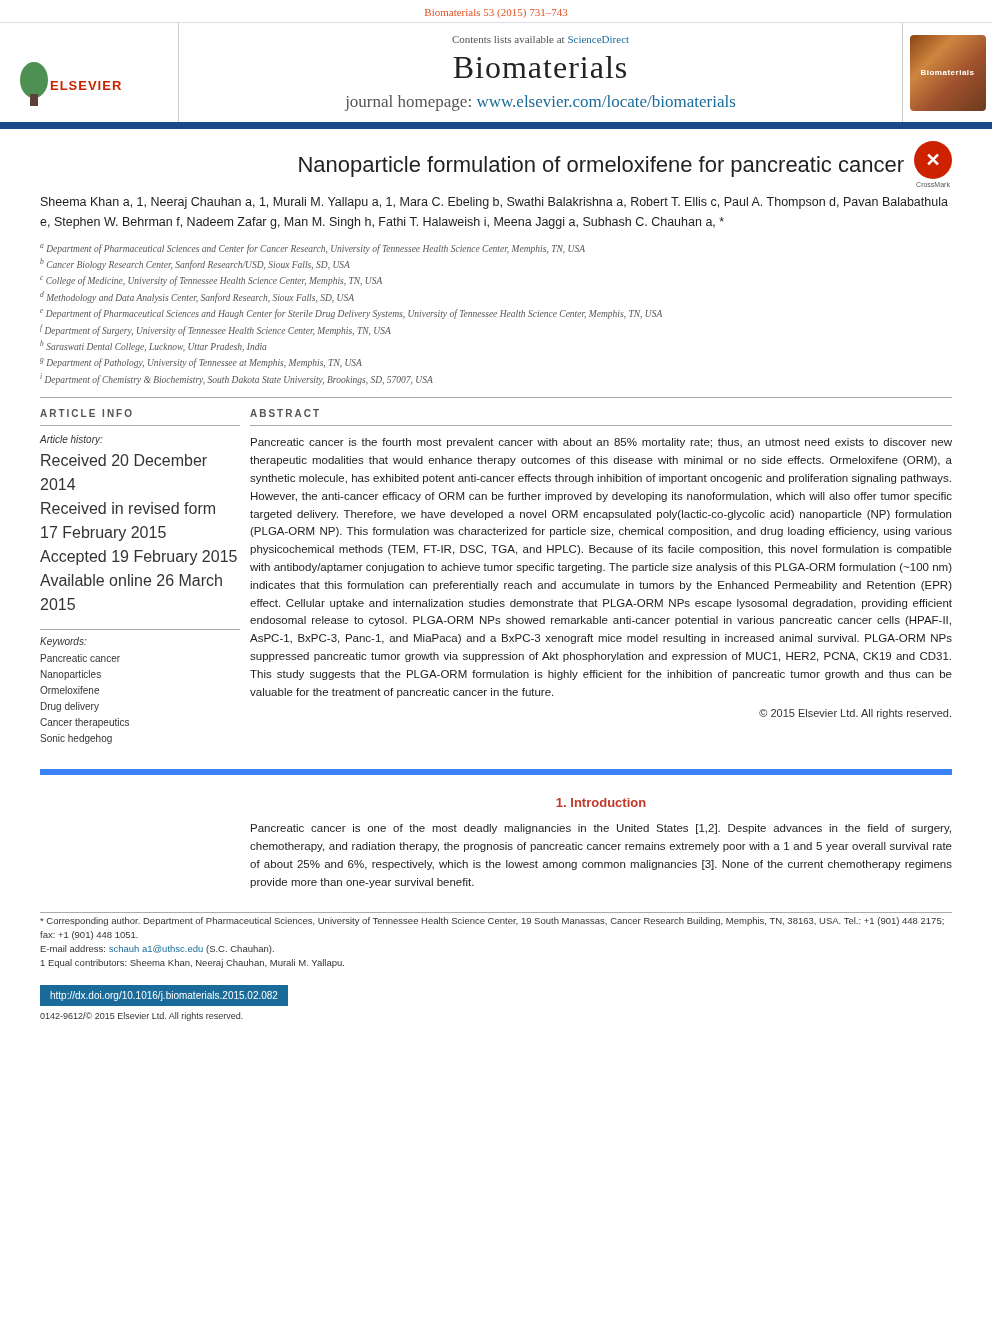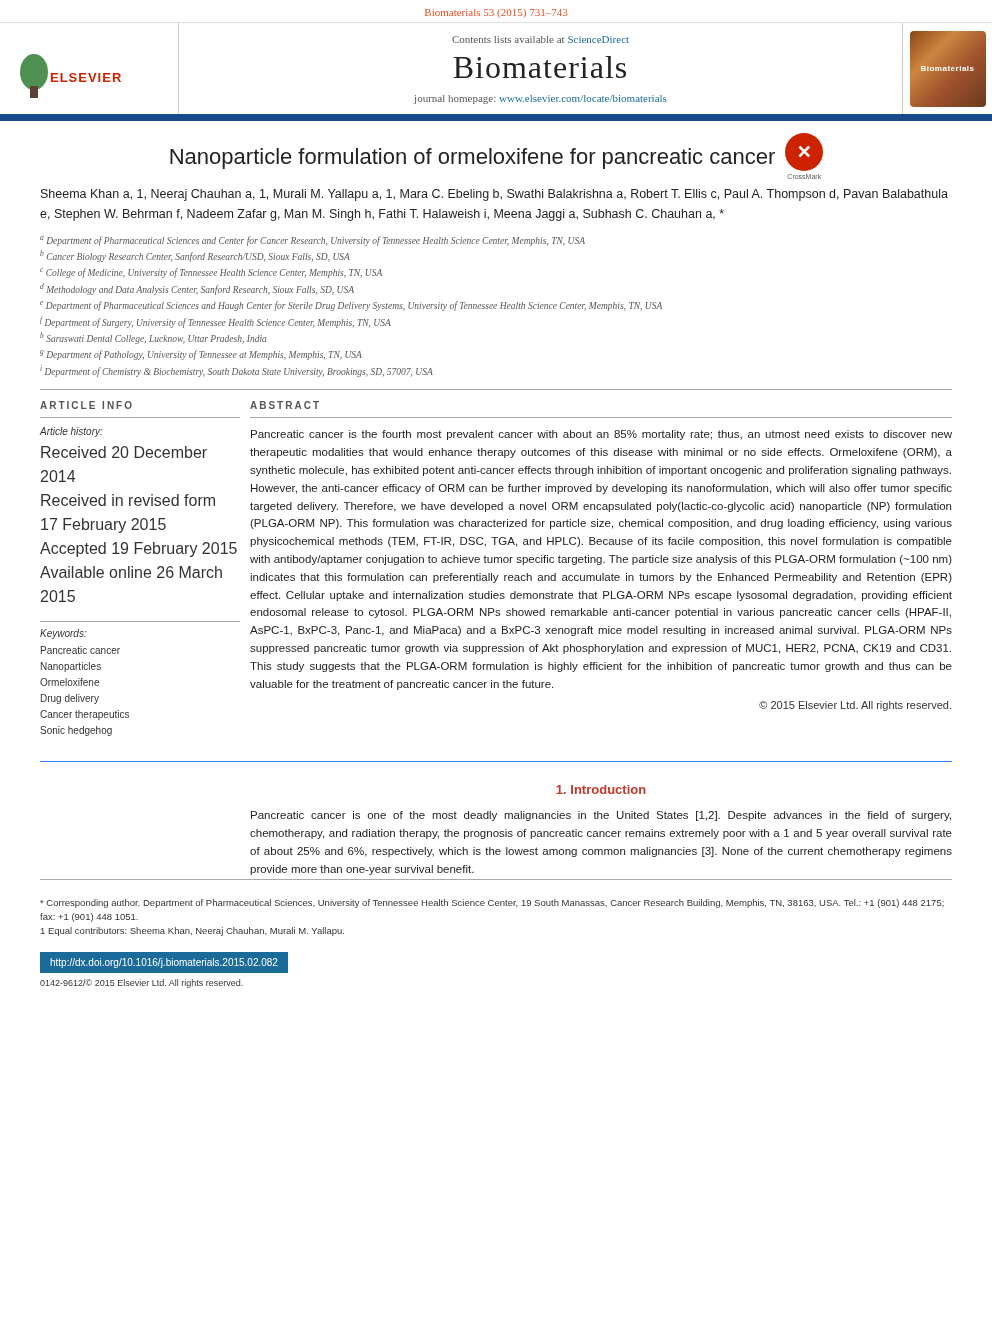--- a/index.html
+++ b/index.html
@@ -59,21 +59,21 @@
       text-decoration: none;
     }
     .journal-title-main {
       font-size: 32px;
       font-weight: normal;
       color: #222;
       letter-spacing: 1px;
       margin-bottom: 6px;
     }
     .homepage-line {
-      font-size: 11px;
+      font-size: 17px;
       color: #555;
     }
     .homepage-line a {
       color: #1a6b9a;
       text-decoration: none;
     }
     .header-right {
       width: 90px;
       display: flex;
       align-items: center;
@@ -226,42 +226,43 @@
       font-size: 11px;
       color: #333;
       margin-top: 6px;
       font-family: Arial, sans-serif;
     }
 
     
     .introduction-section {
       margin-top: 22px;
       padding-top: 10px;
-      border-top: 1px solid #3b82f6;
+      border-top: 6px solid #3b82f6;
     }
     .intro-heading {
       text-align: center;
       font-size: 13px;
       font-weight: bold;
       color: #c0392b;
       margin-bottom: 10px;
       font-family: Arial, sans-serif;
     }
     .intro-text {
       font-size: 11.5px;
       color: #222;
       line-height: 1.55;
       text-align: justify;
       font-family: Arial, Helvetica, sans-serif;
     }
 
     
     .footnote-area {
+      margin-top: 20px;
       border-top: 1px solid #aaa;
-      padding-top: 16px;
+      padding-top: 1px;
       font-size: 9.5px;
       color: #333;
       line-height: 1.5;
       font-family: Arial, sans-serif;
     }
     .footnote-area a {
       color: #1a6b9a;
       text-decoration: none;
     }
 
@@ -293,21 +294,21 @@
       justify-content: center;
       color: #fff;
       font-size: 18px;
       font-weight: bold;
       font-family: Arial, sans-serif;
     }
 
     .article-title-row {
       display: flex;
       align-items: flex-start;
-      justify-content: center;
+      justify-content: flex-end;
       gap: 10px;
     }
 
   </style>
 </head>
 <body>
 
 <div class="top-bar">
   <span>Biomaterials 53 (2015) 731–743</span>
 </div>
@@ -410,20 +411,25 @@
         <div class="intro-heading">1. Introduction</div>
         <div class="intro-text">Pancreatic cancer is one of the most deadly malignancies in the United States [1,2]. Despite advances in the field of surgery, chemotherapy, and radiation therapy, the prognosis of pancreatic cancer remains extremely poor with a 1 and 5 year overall survival rate of about 25% and 6%, respectively, which is the lowest among common malignancies [3]. None of the current chemotherapy regimens provide more than one-year survival benefit.</div>
       </div>
     </div>
   </div>
 
   <div class="footnote-area">
     <div>
       <span>* Corresponding author. Department of Pharmaceutical Sciences, University of Tennessee Health Science Center, 19 South Manassas, Cancer Research Building, Memphis, TN, 38163, USA. Tel.: +1 (901) 448 2175; fax: +1 (901) 448 1051.</span>
     </div>
+    <div>
+      <span>E-mail address:</span>
+      <a style="color:#1a6b9a;">schauh a1@uthsc.edu</a>
+      <span>(S.C. Chauhan).</span>
+    </div>
     <div>1 Equal contributors: Sheema Khan, Neeraj Chauhan, Murali M. Yallapu.</div>
     <div style="margin-top:8px;">
       <a class="doi-bar" style="color:#fff;text-decoration:none;">http://dx.doi.org/10.1016/j.biomaterials.2015.02.082</a>
     </div>
     <div style="margin-top:4px; font-size:9px;">0142-9612/© 2015 Elsevier Ltd. All rights reserved.</div>
   </div>
 
 </div>
 
 </body></html>

